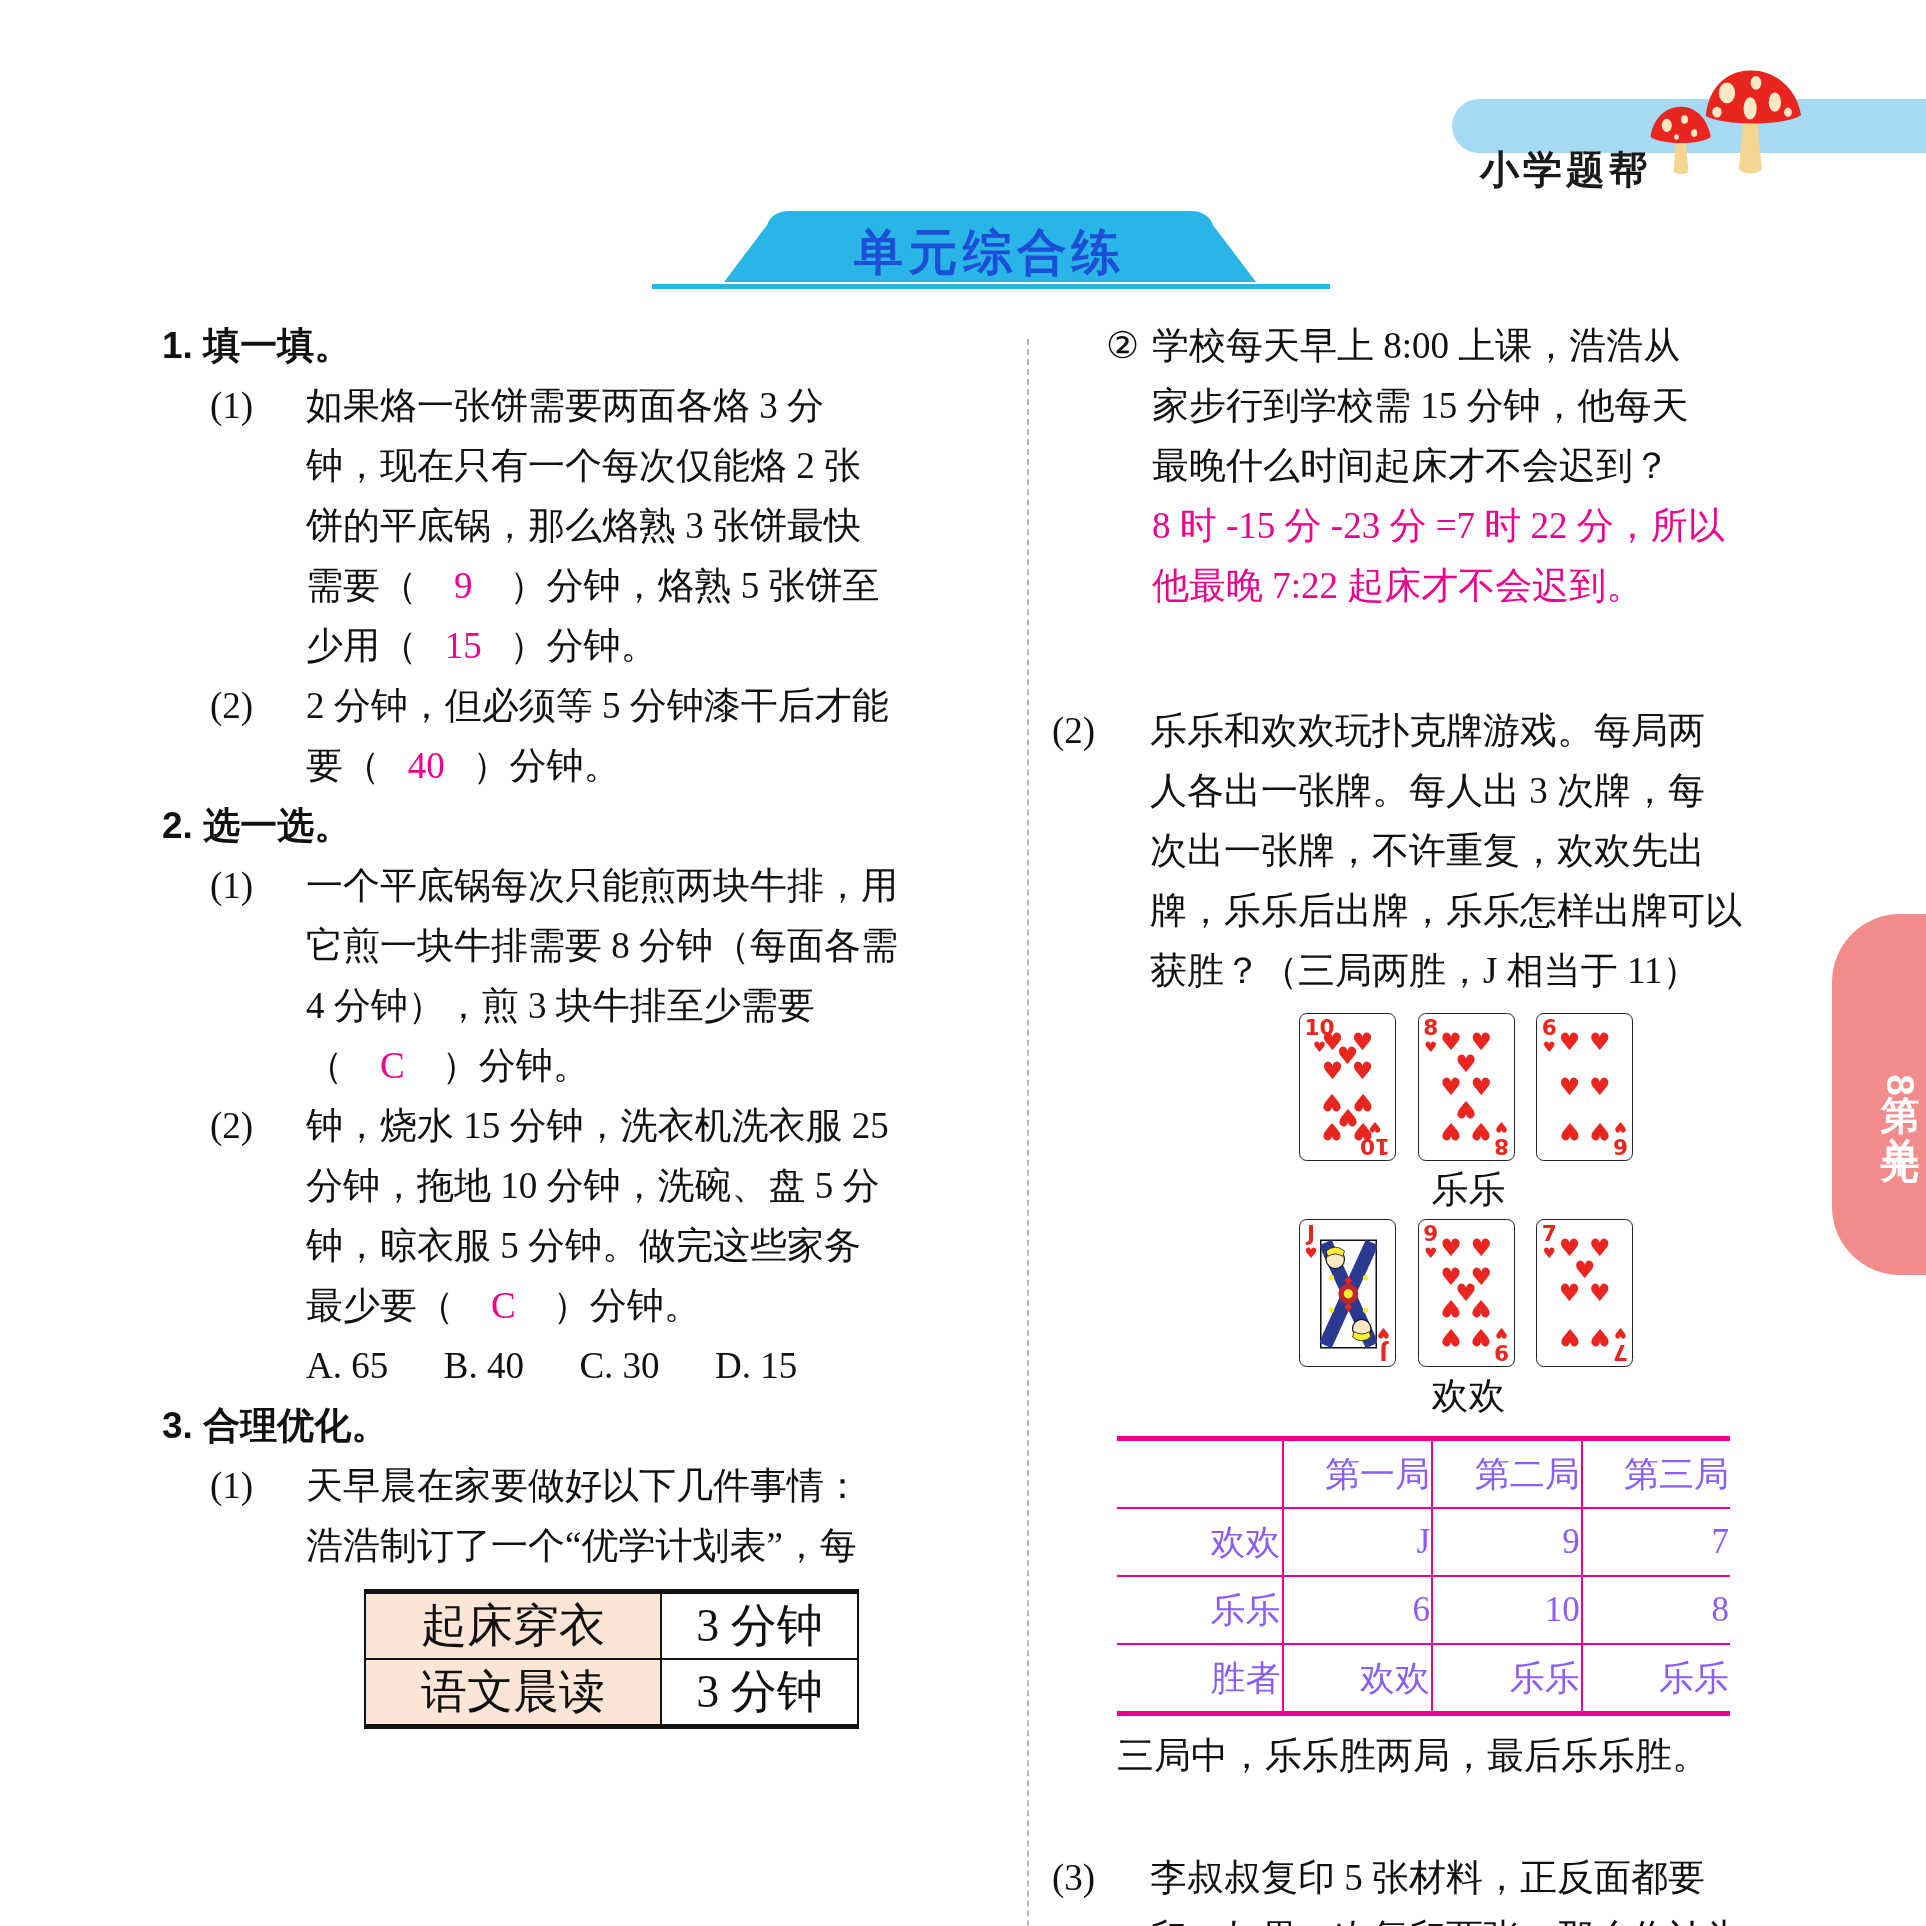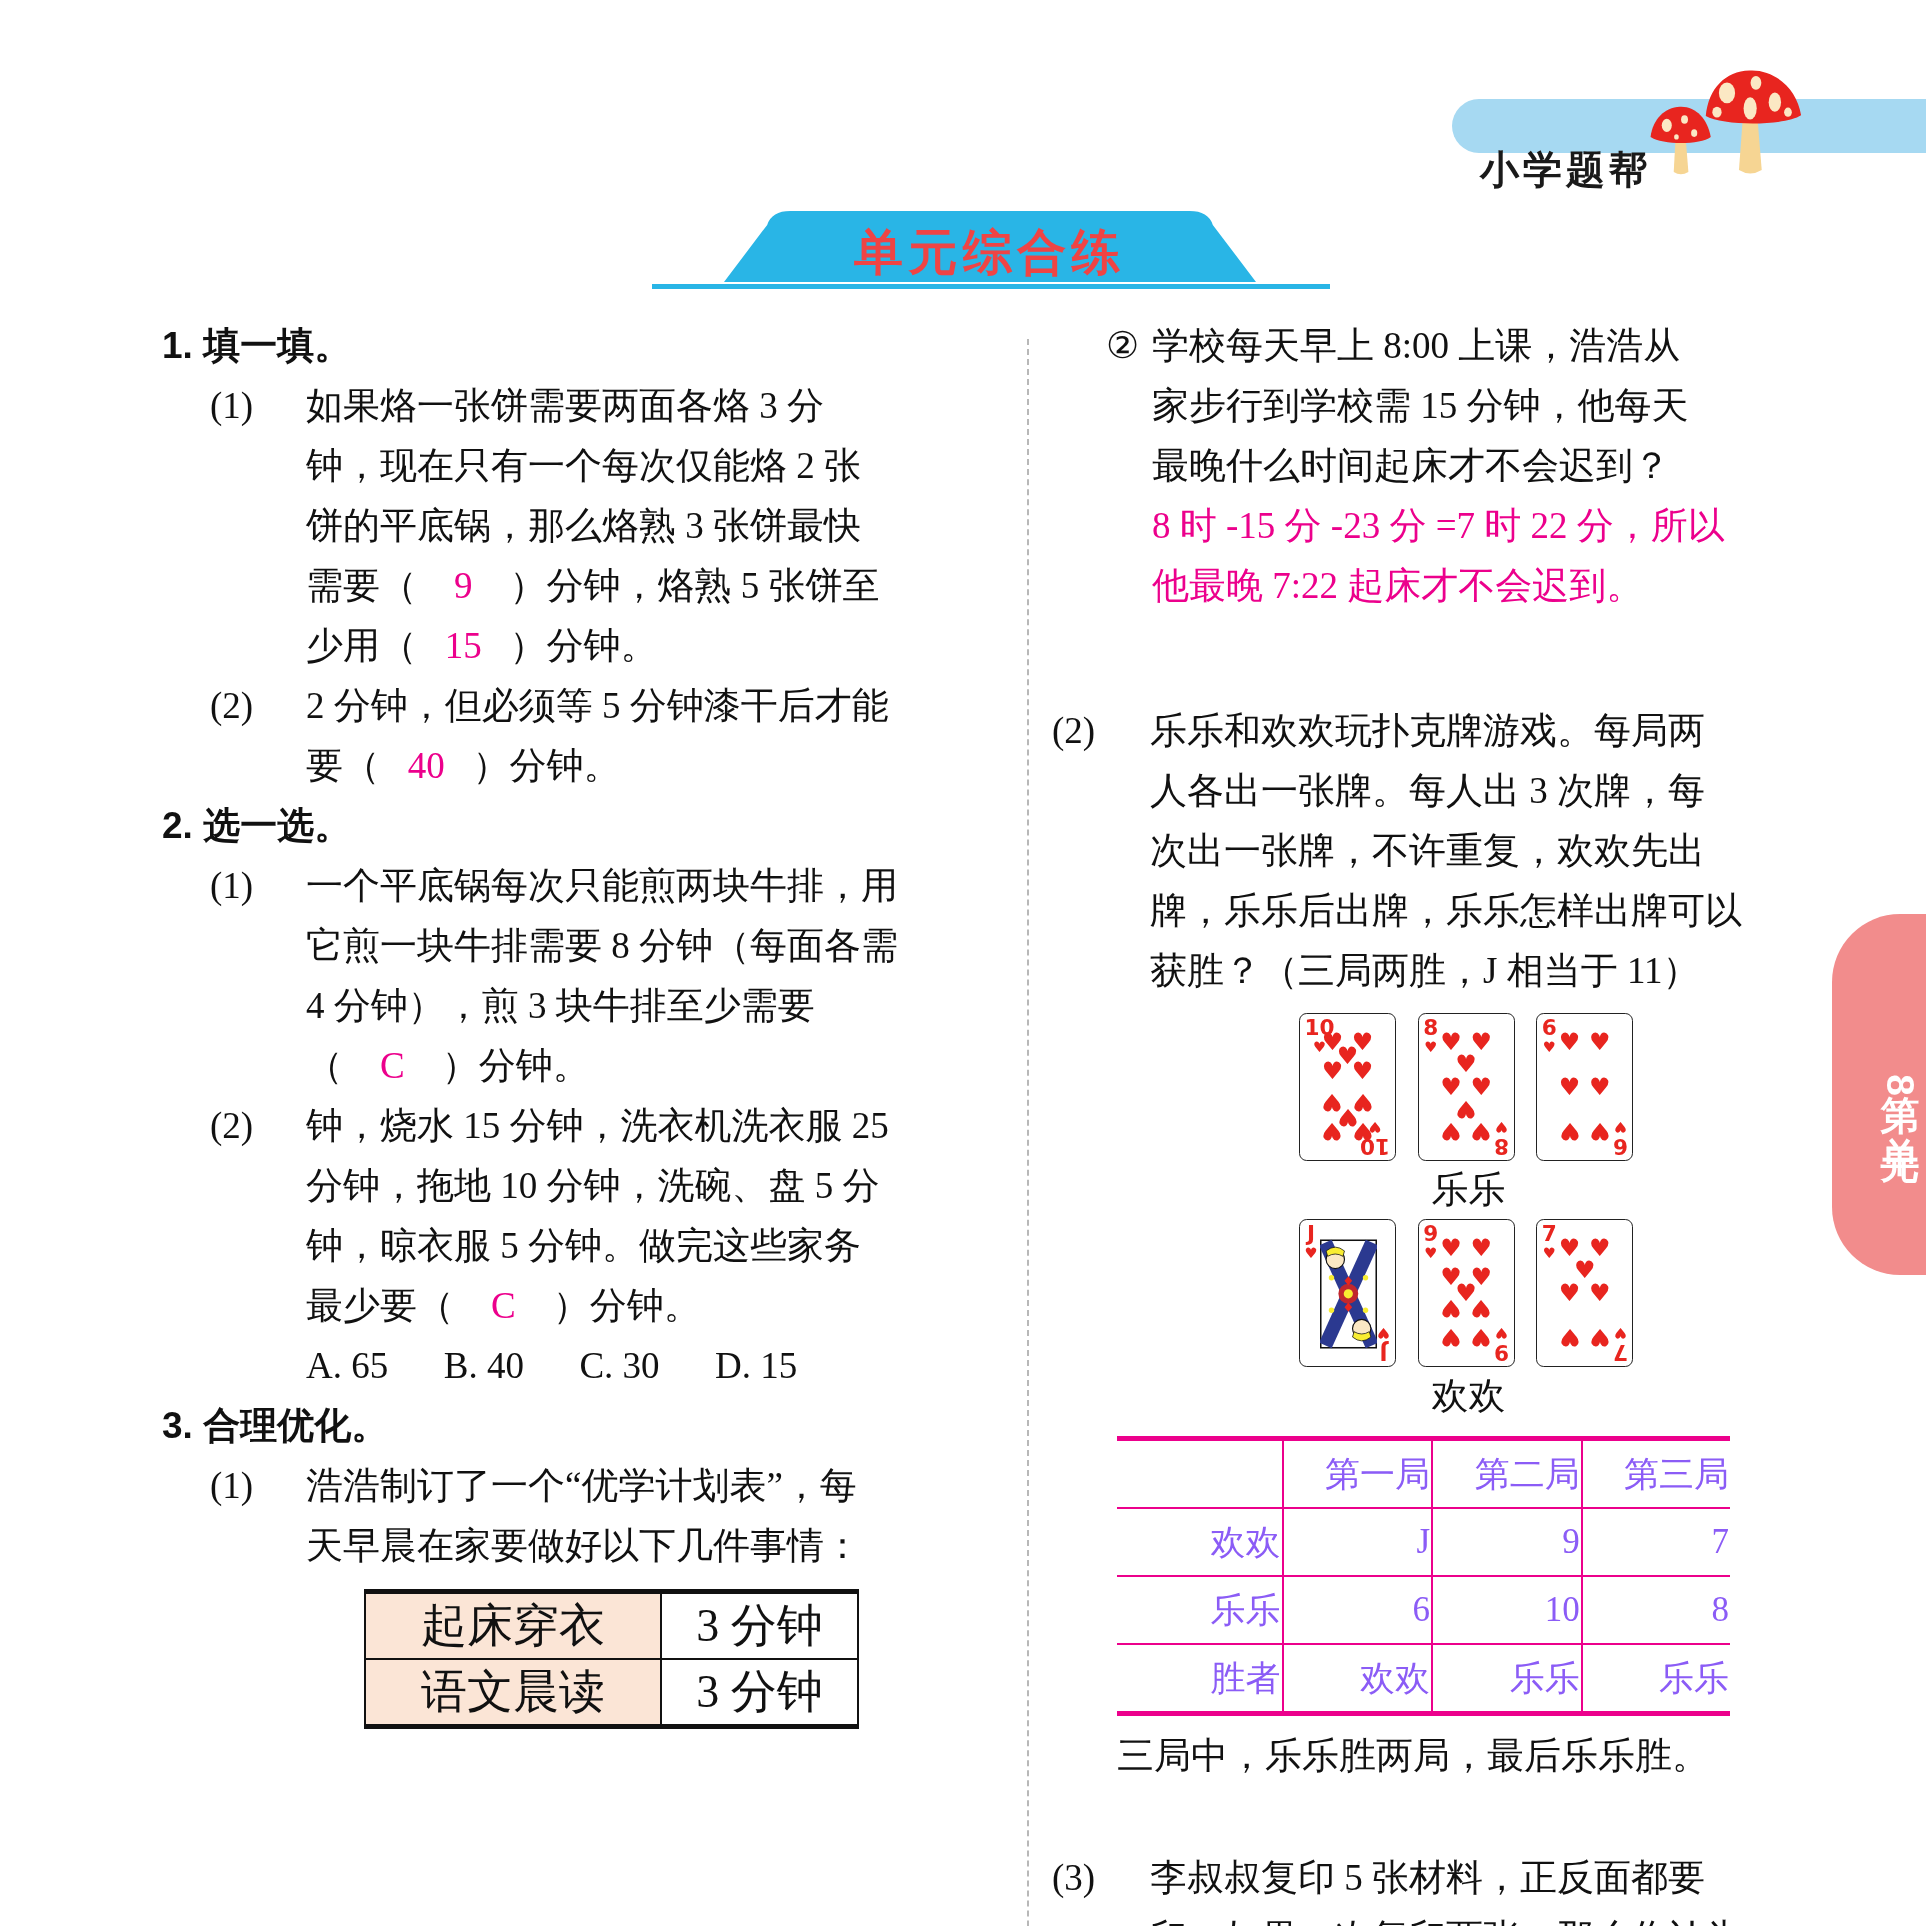--- a/index.html
+++ b/index.html
@@ -10,21 +10,21 @@
   .header-bar { position:absolute; left:1452px; top:99px; width:515px; height:54px;
                 background:#a6d9f2; border-radius:27px 0 0 27px; }
   .brand { position:absolute; left:1480px; top:104px; font-size:39px; font-weight:700;
            letter-spacing:3.9px; color:#1a1a1a;
            font-family:"Liberation Sans","DejaVu Sans",sans-serif; white-space:pre;margin-top:39px; }
   .mushrooms { position:absolute; left:1622px; top:65px; width:193px; height:116px; }
 
   
   .banner-wrap { position:absolute; left:724px; top:211px; width:532px; height:71px; }
   .banner-title { position:absolute; left:0; top:8.5px; width:100%; text-align:center;
-                  color:#ef4444; font-size:49px; font-weight:700; letter-spacing:5.4px;
+                  color:#1d4ed8; font-size:49px; font-weight:700; letter-spacing:5.4px;
                   font-family:"Liberation Sans","DejaVu Sans",sans-serif; white-space:pre; }
   .banner-underline { position:absolute; left:652px; top:284px; width:678px; height:5px; background:#29b5e6; }
 
   
   .divider { position:absolute; left:1027px; top:339px; height:2188px; width:0;
              border-left:2.3px dashed #b8b8b8; }
   .col-left  { position:absolute; left:162px;  top:316px; width:867px; }
   .col-right { position:absolute; left:1052px; top:316px; width:917px; }
 
   .tline { white-space:pre; font-size:37px; line-height:60px; height:60px; }
@@ -162,22 +162,22 @@
           <div class="tline"><span>最少要（    </span><span class="seg-m">C</span><span>    ）分钟。</span></div>
           <div class="tline"><span>A. 65      B. 40      C. 30      D. 15</span></div>
         </div>
     </div>
 
     <div class="heading">3. 合理优化。</div>
 
     <div class="part ind-a">
       <span class="plabel">(1)</span>
       <div class="lines">
+          <div class="tline"><span>天早晨在家要做好以下几件事情：</span></div>
           <div class="tline"><span>浩浩制订了一个“优学计划表”，每</span></div>
-          <div class="tline"><span>天早晨在家要做好以下几件事情：</span></div>
         </div>
     </div>
 
     <table class="schedule">
       <tbody>
           <tr>
             <td>起床穿衣</td>
             <td>3 分钟</td>
           </tr>
           <tr>

